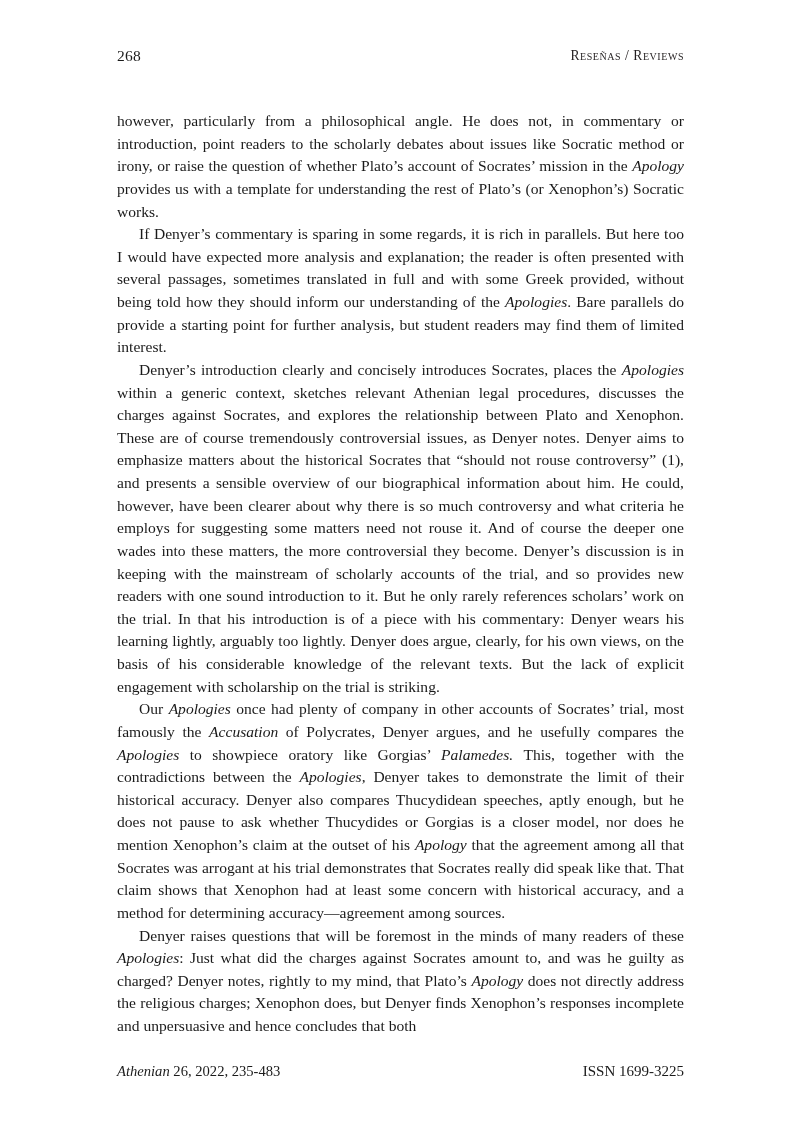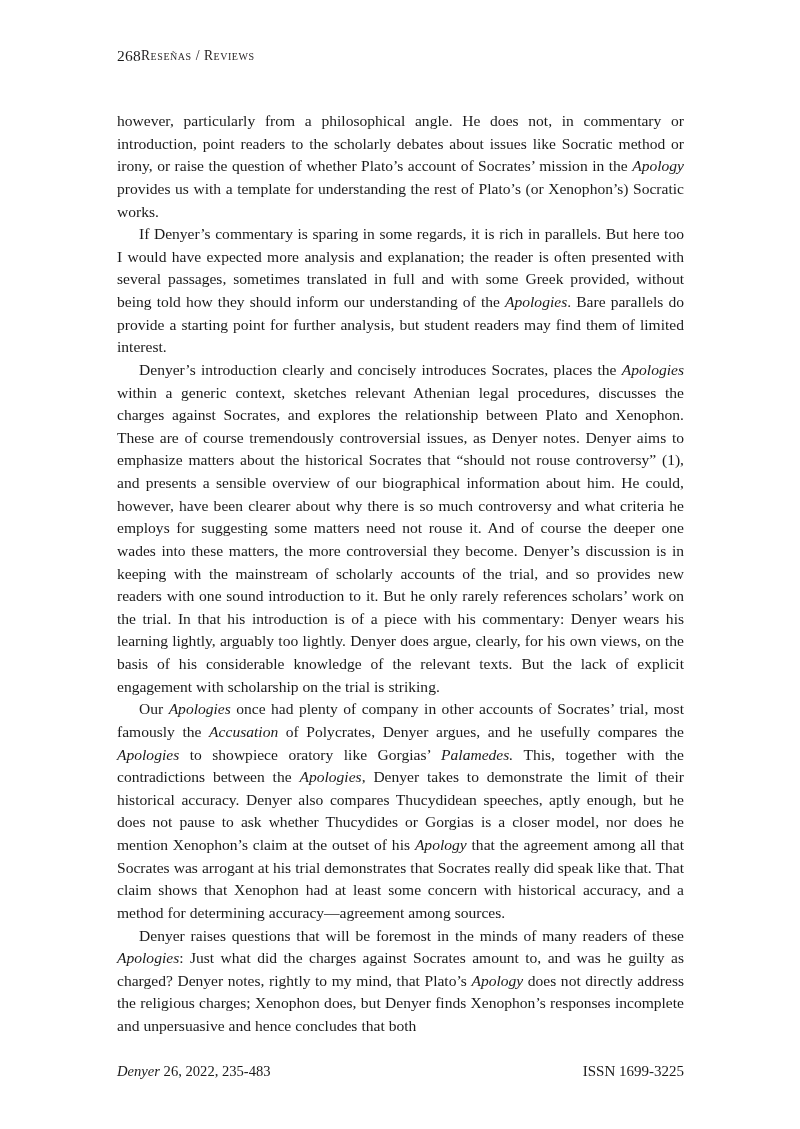--- a/index.html
+++ b/index.html
@@ -39,21 +39,21 @@
     font-size: 15.5px;
     line-height: 24px;
     color: #1a1a1a;
     letter-spacing: 0.2px;
   }
   .head-title {
     position: absolute;
     left: 0;
     right: 0;
     top: 0;
-    text-align: left;
+    text-align: right;
     font-size: 13.6px;
     line-height: 24px;
     font-variant: small-caps;
     letter-spacing: 0.55px;
     color: #231f20;
     padding-left: 24px;
   }
 
   
   .body-col {
@@ -120,17 +120,17 @@
 
   <div class="body-col">
     <p class="para first">however, particularly from a philosophical angle. He does not, in commentary or introduction, point readers to the scholarly debates about issues like Socratic method or irony, or raise the question of whether Plato’s account of Socrates’ mission in the <i>Apology</i> provides us with a template for understanding the rest of Plato’s (or Xenophon’s) Socratic works.</p>
     <p class="para">If Denyer’s commentary is sparing in some regards, it is rich in parallels. But here too I would have expected more analysis and explanation; the reader is often presented with several passages, sometimes translated in full and with some Greek provided, without being told how they should inform our understanding of the <i>Apologies</i>. Bare parallels do provide a starting point for further analysis, but student readers may find them of limited interest.</p>
     <p class="para">Denyer’s introduction clearly and concisely introduces Socrates, places the <i>Apologies</i> within a generic context, sketches relevant Athenian legal procedures, discusses the charges against Socrates, and explores the relationship between Plato and Xenophon. These are of course tremendously controversial issues, as Denyer notes. Denyer aims to emphasize matters about the historical Socrates that “should not rouse controversy” (1), and presents a sensible overview of our biographical information about him. He could, however, have been clearer about why there is so much controversy and what criteria he employs for suggesting some matters need not rouse it. And of course the deeper one wades into these matters, the more controversial they become. Denyer’s discussion is in keeping with the mainstream of scholarly accounts of the trial, and so provides new readers with one sound introduction to it. But he only rarely references scholars’ work on the trial. In that his introduction is of a piece with his commentary: Denyer wears his learning lightly, arguably too lightly. Denyer does argue, clearly, for his own views, on the basis of his considerable knowledge of the relevant texts. But the lack of explicit engagement with scholarship on the trial is striking.</p>
     <p class="para">Our <i>Apologies</i> once had plenty of company in other accounts of Socrates’ trial, most famously the <i>Accusation</i> of Polycrates, Denyer argues, and he usefully compares the <i>Apologies</i> to showpiece oratory like Gorgias’ <i>Palamedes.</i> This, together with the contradictions between the <i>Apologies</i>, Denyer takes to demonstrate the limit of their historical accuracy. Denyer also compares Thucydidean speeches, aptly enough, but he does not pause to ask whether Thucydides or Gorgias is a closer model, nor does he mention Xenophon’s claim at the outset of his <i>Apology</i> that the agreement among all that Socrates was arrogant at his trial demonstrates that Socrates really did speak like that. That claim shows that Xenophon had at least some concern with historical accuracy, and a method for determining accuracy—agreement among sources.</p>
     <p class="para">Denyer raises questions that will be foremost in the minds of many readers of these <i>Apologies</i>: Just what did the charges against Socrates amount to, and was he guilty as charged? Denyer notes, rightly to my mind, that Plato’s <i>Apology</i> does not directly address the religious charges; Xenophon does, but Denyer finds Xenophon’s responses incomplete and unpersuasive and hence concludes that both</p>
   </div>
 
   <div class="footer">
-    <span class="footer-left"><i>Denyer</i> 26, 2022, 235-483</span>
+    <span class="footer-left"><i>Athenian</i> 26, 2022, 235-483</span>
     <span class="footer-right">ISSN 1699-3225</span>
   </div>
 
 </div>
 
 </body></html>

